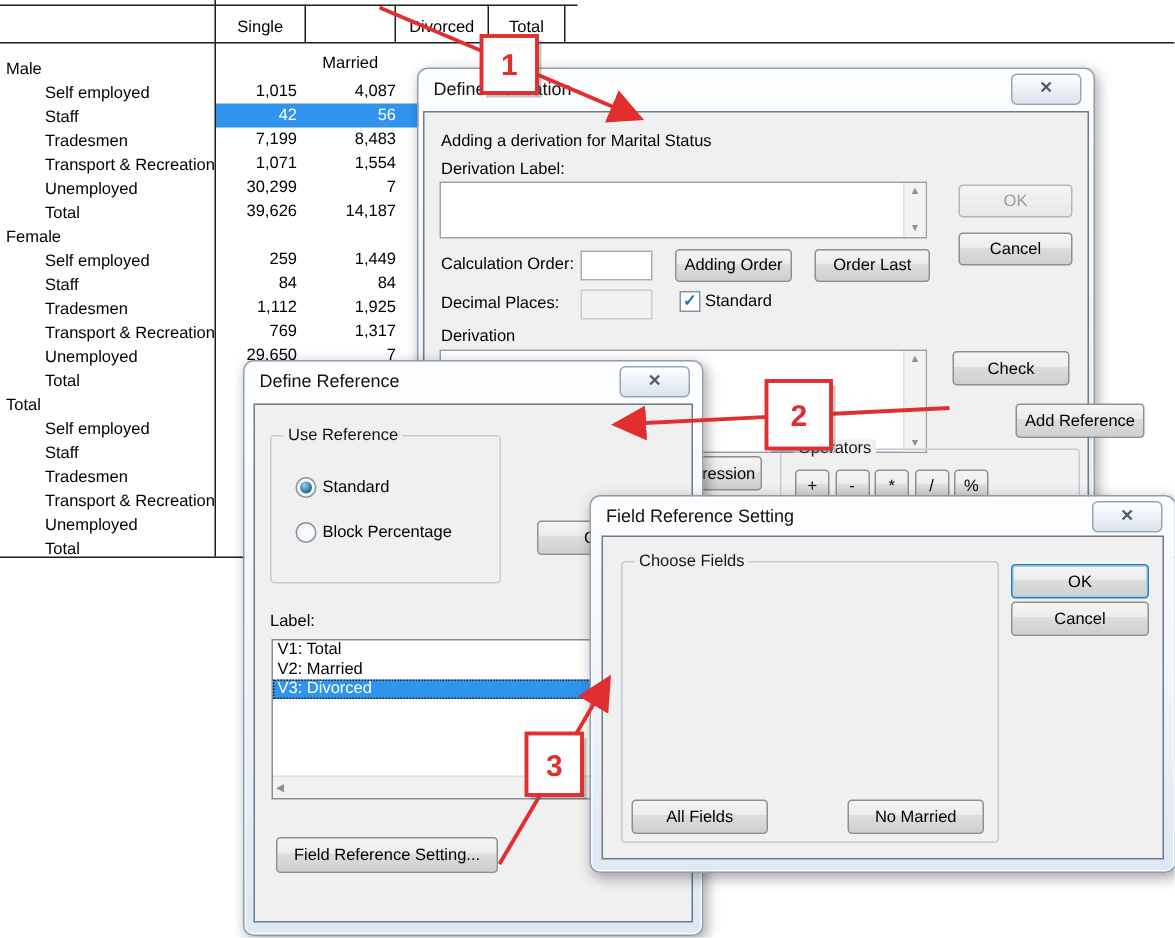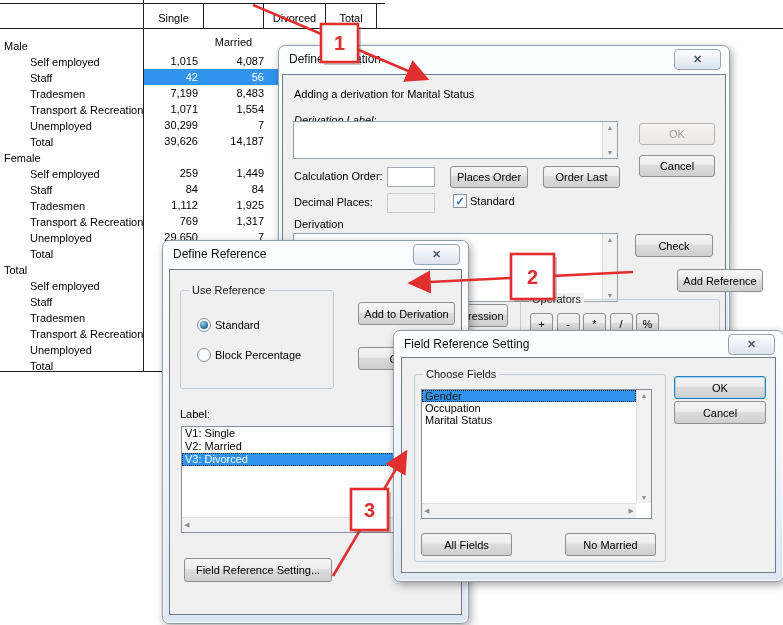--- a/index.html
+++ b/index.html
@@ -125,32 +125,32 @@
 
 <div class="dialog" style="left:278px;top:45px;width:450px;height:300px;z-index:10;">
   <div class="titlebar">
     <span>Define Derivation</span>
   </div>
   <div class="close-btn">
     <span class="close-x">✕</span>
   </div>
   <div class="client" style="left:3px;top:28px;width:442px;height:268px;">
     <div class="lbl" style="left:11px;top:13px;">Adding a derivation for Marital Status</div>
-    <div class="lbl" style="left:11px;top:39px;font-style:italic;">Derivation Label:</div>
+    <div class="lbl" style="left:11px;top:32px;">Derivation Label:</div>
     <div class="txtarea" style="left:10px;top:46px;width:323px;height:36px;">
       <div class="scrollcol">
         <span>▲</span>
         <span>▼</span>
       </div>
     </div>
     <div class="btn disabled" style="left:356px;top:48px;width:74px;height:20px;">OK</div>
     <div class="btn" style="left:356px;top:80px;width:74px;height:20px;">Cancel</div>
     <div class="lbl" style="left:11px;top:95px;text-align:right;">Calculation Order:</div>
     <div class="tb" style="left:104px;top:92px;width:46px;height:18px;"></div>
-    <div class="btn" style="left:167px;top:91px;width:76px;height:20px;">Places Order</div>
+    <div class="btn" style="left:167px;top:91px;width:76px;height:20px;">Adding Order</div>
     <div class="btn" style="left:260px;top:91px;width:75px;height:20px;">Order Last</div>
     <div class="lbl" style="left:11px;top:121px;">Decimal Places:</div>
     <div class="tb disabled" style="left:104px;top:118px;width:46px;height:18px;"></div>
     <div class="checkbox" style="left:170px;top:119px;">
       <span class="checkmark">✓</span>
     </div>
     <div class="lbl" style="left:187px;top:120px;">Standard</div>
     <div class="lbl" style="left:11px;top:143px;">Derivation</div>
     <div class="txtarea" style="left:10px;top:158px;width:323px;height:67px;">
       <div class="scrollcol">
@@ -182,26 +182,25 @@
     <span class="close-x">✕</span>
   </div>
   <div class="client" style="left:6px;top:28px;width:291px;height:344px;">
     <div class="group" style="left:10px;top:20px;width:152px;height:97px;">
       <div class="glabel">Use Reference</div>
       <div class="radio checked" style="left:16px;top:27px;"></div>
       <div class="lbl" style="left:34px;top:28px;">Standard</div>
       <div class="radio" style="left:16px;top:57px;"></div>
       <div class="lbl" style="left:34px;top:58px;">Block Percentage</div>
     </div>
-    <div class="btn" style="left:188px;top:32px;width:95px;height:21px;">Add to Derivation</div>
     <div class="btn" style="left:188px;top:77px;width:95px;height:21px;">Cancel</div>
     <div class="lbl" style="left:10px;top:138px;">Label:</div>
     <div class="list" style="left:11px;top:156px;width:264px;height:107px;">
       <div id="values-items">
-          <div class="list-item">V1: Single</div>
+          <div class="list-item">V1: Total</div>
           <div class="list-item">V2: Married</div>
           <div class="list-item selected">V3: Divorced</div>
         </div>
       <div class="hscroll">
         <span>◀</span>
         <span>▶</span>
       </div>
     </div>
     <div class="btn" style="left:14px;top:288px;width:146px;height:22px;">Field Reference Setting...</div>
   </div>
@@ -210,35 +209,20 @@
 <div class="dialog" style="left:393px;top:330px;width:389px;height:250px;z-index:30;">
   <div class="titlebar">
     <span>Field Reference Setting</span>
   </div>
   <div class="close-btn">
     <span class="close-x">✕</span>
   </div>
   <div class="client" style="left:7px;top:26px;width:373px;height:214px;">
     <div class="group" style="left:12px;top:16px;width:250px;height:186px;">
       <div class="glabel">Choose Fields</div>
-      <div class="list" style="left:6px;top:14px;width:231px;height:130px;">
-        <div id="fields-items" class="abs" style="left:0;top:0;right:15px;bottom:15px;overflow:hidden;">
-            <div class="list-item selected darktext" style="height: 12px; line-height: 12px;">Gender</div>
-            <div class="list-item" style="height: 12px; line-height: 12px;">Occupation</div>
-            <div class="list-item" style="height: 12px; line-height: 12px;">Marital Status</div>
-          </div>
-        <div class="scrollcol" style="bottom:15px;">
-          <span>▲</span>
-          <span>▼</span>
-        </div>
-        <div class="hscroll" style="right:15px;">
-          <span>◀</span>
-          <span>▶</span>
-        </div>
-      </div>
       <div class="btn" style="left:6px;top:158px;width:89px;height:21px;">All Fields</div>
       <div class="btn" style="left:150px;top:158px;width:89px;height:21px;">No Married</div>
     </div>
     <div class="btn default" style="left:272px;top:18px;width:90px;height:21px;">OK</div>
     <div class="btn" style="left:272px;top:43px;width:90px;height:21px;">Cancel</div>
   </div>
 </div>
 
 <svg id="annot" width="783" height="625" viewBox="0 0 783 625">
   <defs>

